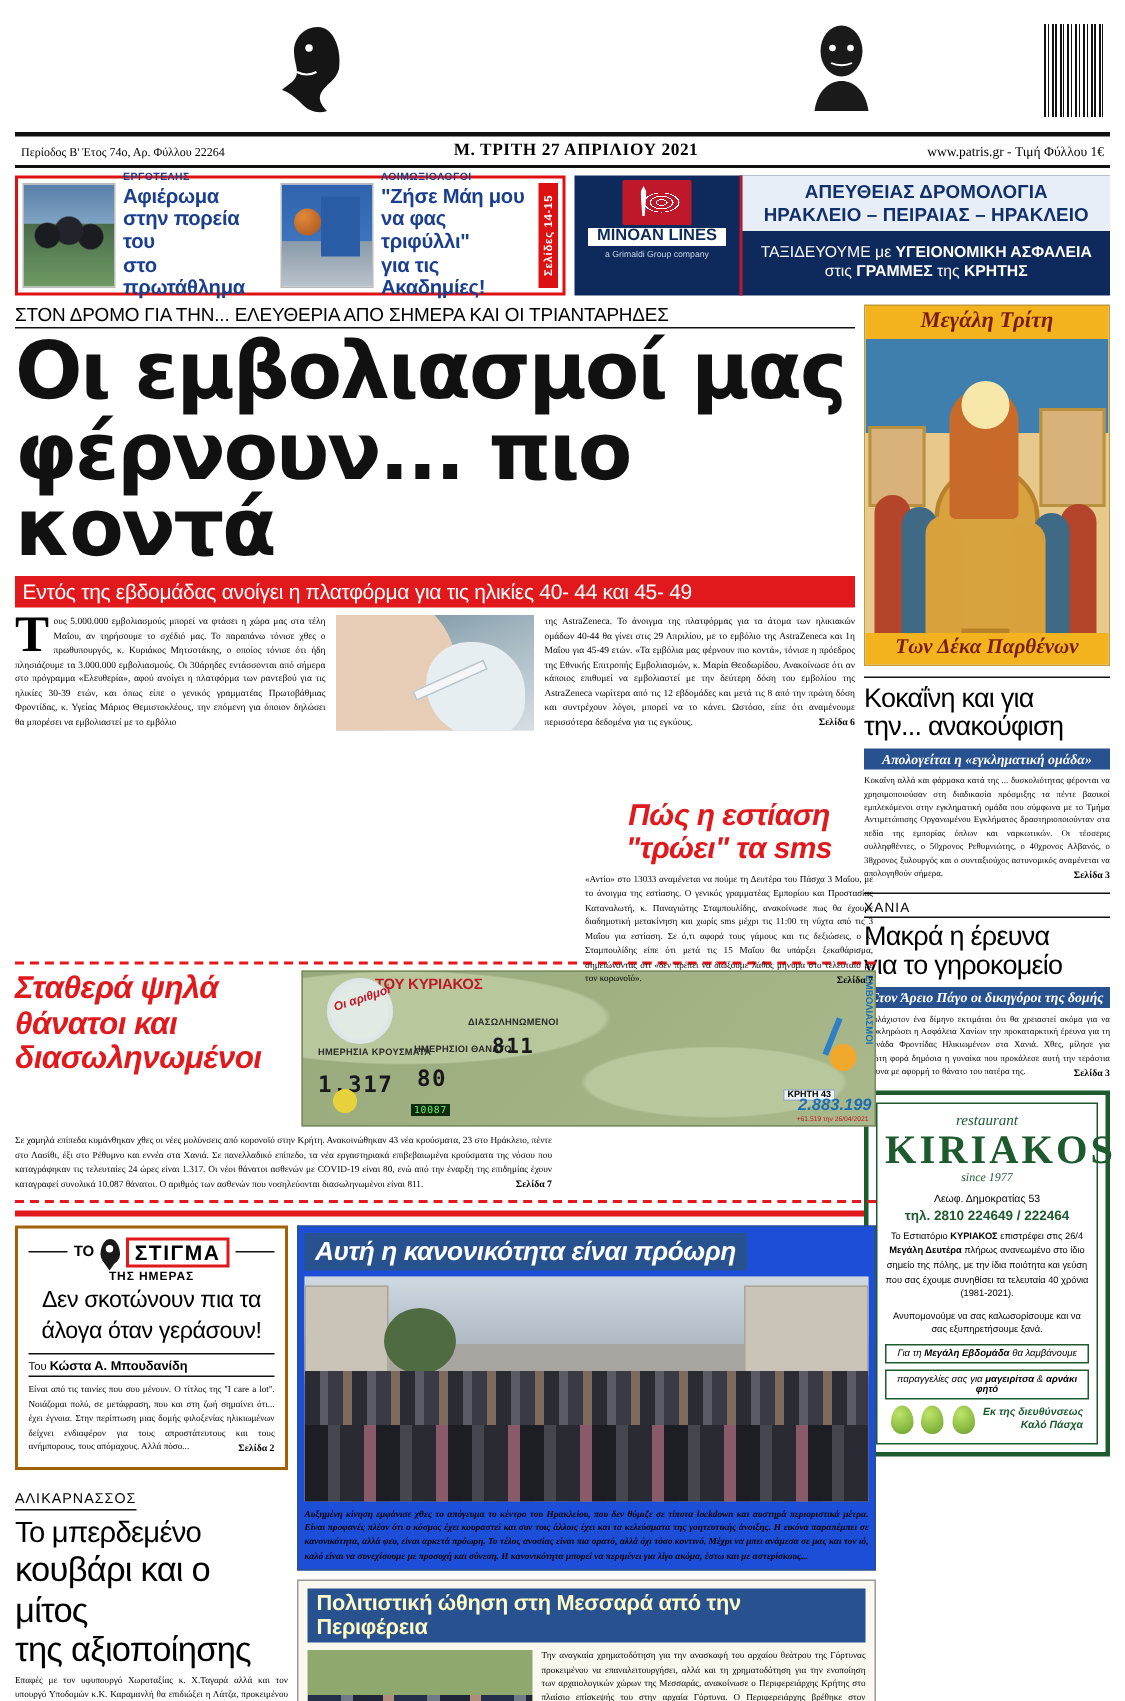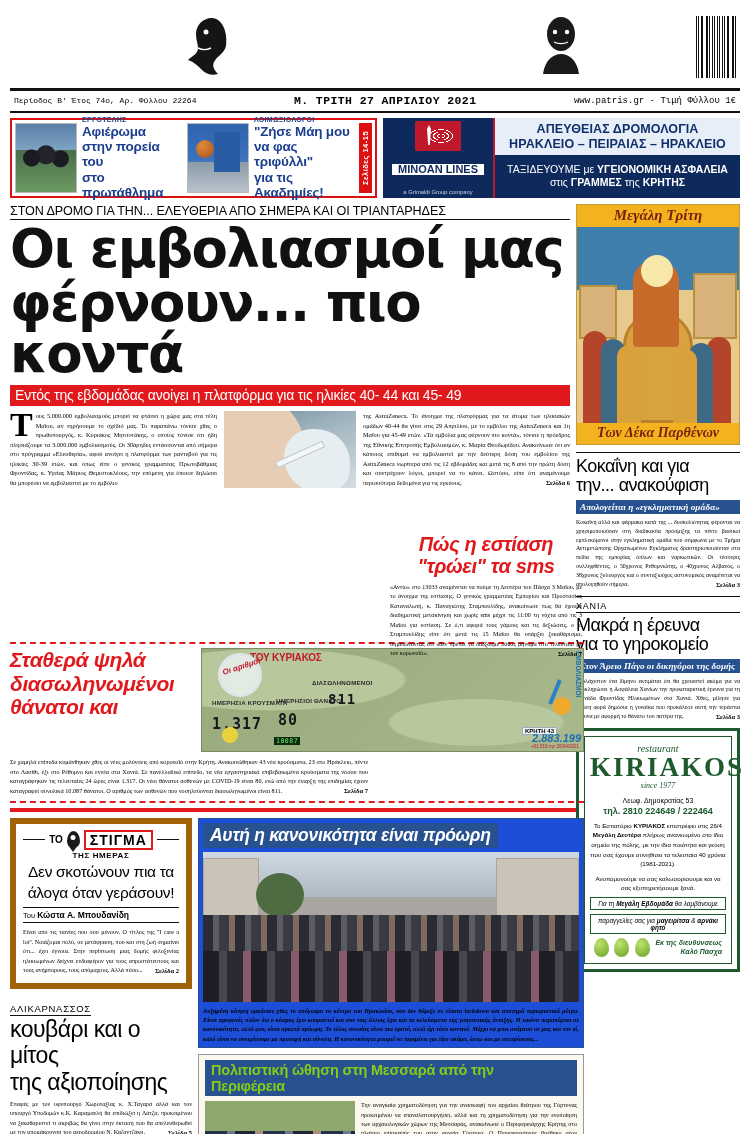--- a/index.html
+++ b/index.html
@@ -27,22 +27,22 @@
     margin-top: 3px; color: #111;
   }
   .mh-face { width: 52px; height: 62px; position: absolute; }
   .mh-face.left { left: 172px; top: 14px; }
   .mh-face.right { left: 525px; top: 12px; }
   .barcode { position: absolute; right: 4px; top: 16px; width: 40px; height: 62px;
     background: repeating-linear-gradient(90deg,#111 0 1.4px,#fff 1.4px 2.4px,#111 2.4px 3.2px,#fff 3.2px 5.2px); }
 
   .mh-rule { border-top: 2px solid #111; border-bottom: 1px solid #111; height: 3px; }
   .mh-info {
-    display: flex; justify-content: space-between; align-items: center;
-    font-family: Liberation Mono, monospace; padding: 3px 4px 4px 4px;
+    display: flex; justify-content: space-between; align-items: flex-end;
+    font-family: Liberation Serif, serif; padding: 3px 4px 4px 4px;
     font-size: 8px;
   }
   .mh-info .c { font-weight: bold; font-size: 11.5px; letter-spacing: .4px; }
   .mh-web { font-size: 9px; }
   .mh-rule2 { border-top: 2px solid #111; }
 
   
   .topbanner { display: flex; gap: 6px; margin-top: 5px; height: 80px; }
   .promo {
     flex: 0 0 367px; border: 2px solid #d11; background: #fff;
@@ -61,21 +61,21 @@
   .ph-basket::before{content:"";position:absolute;left:26px;top:8px;width:26px;height:40px;background:#2a5ba5;}
   .promo-txt { flex: 1; display: flex; flex-direction: column; justify-content: center; }
   .promo-kicker { font-size: 7px; font-weight: bold; color: #1b3f8f; letter-spacing: .3px; margin-bottom: 1px; }
   .promo-head { font-size: 13.5px; font-weight: bold; color: #1b3f8f; line-height: 1.12; letter-spacing: -.2px; }
   .promo-side {
     width: 13px; background: #d11; color: #fff; font-size: 7.5px; font-weight: bold;
     writing-mode: vertical-rl; transform: rotate(180deg);
     display: flex; align-items: center; justify-content: center; letter-spacing: .5px;
   }
   .minoan { flex: 1; background: #0e2a5c; display: flex; align-items: stretch; color: #fff; }
-  .minoan-logo { width: 112px; display: flex; flex-direction: column; align-items: center; justify-content: space-between;
+  .minoan-logo { width: 112px; display: flex; flex-direction: column; align-items: center; justify-content: flex-start;
     border-right: 2px solid #c0182b; padding: 3px; }
   .ml-mark { width: 46px; height: 30px; background: #c0182b; position: relative; border-radius: 1px; }
   .ml-mark::after { content:""; position:absolute; left:50%; top:50%; transform:translate(-50%,-50%);
     width: 30px; height: 20px;
     background: radial-gradient(ellipse at 60% 50%, transparent 0 3px, #fff 3px 4px, transparent 4px 7px, #fff 7px 8px, transparent 8px 11px, #fff 11px 12px, transparent 12px); }
   .ml-mark::before{content:"";position:absolute;left:12px;top:4px;width:4px;height:20px;background:#fff;
      clip-path: polygon(0 20%,50% 0,100% 20%,70% 100%,30% 100%);}
   .ml-name { font-size: 11px; font-weight: bold; background:#fff; color:#0e2a5c; padding: 0 6px; margin-top:2px; line-height:1.05; text-align:center;}
   .ml-grimaldi { font-size: 5.8px; margin-top: 3px; color: #c9d4e8; }
   .minoan-txt { flex: 1; display: flex; flex-direction: column; }
@@ -118,21 +118,21 @@
   .ia-fig { position:absolute; bottom:0; width:24px; height:92px; border-radius: 12px 12px 0 0; }
   .ia-c { position:absolute; left:56px; top:34px; width:46px; height:86px; background:#c76a2a; border-radius: 20px 20px 4px 4px;}
   .ia-house-l { position:absolute; left:2px; top:58px; width:38px; height:54px; background:#d8b278; border:2px solid #b8913f;}
   .ia-house-r { position:absolute; right:2px; top:46px; width:44px; height:66px; background:#d8b278; border:2px solid #b8913f;}
   .icon-bot { background: #f2b31f; text-align: center; font-family: "Liberation Serif", serif;
     font-style: italic; font-weight: bold; font-size: 14px; color: #7a1d0e; padding: 2px 0 3px; }
 
   .rail-sep { border-top: 1.5px solid #111; margin: 7px 0 4px; }
   .rail-head { font-size: 18px; line-height: 1.08; letter-spacing: -.5px; }
   .rail-strip { background: #27518f; color: #fff; font-family: "Liberation Serif", serif; font-style: italic;
-    font-weight: bold; font-size: 9.2px; padding: 2px 4px; margin: 4px 0 4px; }
+    font-weight: bold; font-size: 9.2px; padding: 2px 4px; margin: 4px 0 4px; text-align:center;}
   .rail-body { font-size: 5.9px; line-height: 1.5; text-align: justify; font-family: "Liberation Serif", serif; }
   .rail-kicker { font-size: 9px; letter-spacing: .8px; border-bottom: 1px solid #111; display:block; margin-bottom:3px; padding-bottom:1px;}
 
   
   .mid-band { display: flex; gap: 6px; margin-top: 7px; }
   .mid-left { flex: 1; border-top: 2px dashed #e2191c; border-bottom: 2px dashed #e2191c; padding: 4px 0 5px; }
   .mid-inner { display: flex; gap: 6px; }
   .mid-col { flex: 0 0 185px; }
   .mid-head { color: #e2191c; font-style: italic; font-weight: bold; font-size: 21px; line-height: 1.12; letter-spacing: -.4px; }
   .mid-body { font-size: 6.2px; line-height: 1.55; text-align: justify; margin-top: 5px; font-family: "Liberation Serif", serif; }
@@ -162,21 +162,21 @@
   .mr-head { color: #e2191c; font-style: italic; font-weight: bold; font-size: 20px; line-height: 1.1; text-align: center; letter-spacing:-.4px;}
   .mr-body { font-size: 6.1px; line-height: 1.55; text-align: justify; margin-top: 6px; font-family: "Liberation Serif", serif; }
 
   .red-bar { height: 4px; background: #e2191c; margin-top: 5px; }
 
   
   .lower { display: flex; gap: 6px; margin-top: 6px; }
   .col-l { width: 182px; }
   .col-c { flex: 1; }
 
-  .stigma-box { border: 6px solid #a16207; padding: 6px 7px 7px; }
+  .stigma-box { border: 2px solid #a16207; padding: 6px 7px 7px; }
   .stigma-head { display: flex; align-items: center; justify-content: center; gap: 4px; }
   .st-to { font-size: 10px; font-weight: bold; }
   .st-line { flex: 1; height: 1px; background: #111; }
   .st-pin { width: 13px; height: 17px; background: #1a1a1a; border-radius: 50% 50% 50% 50%/60% 60% 40% 40%;
     position: relative; }
   .st-pin::after { content:""; position:absolute; left:50%; top:4px; transform:translateX(-50%);
     width:5px;height:5px;border-radius:50%;background:#fff;}
   .st-pin::before { content:""; position:absolute; left:50%; bottom:-4px; transform:translateX(-50%);
     width:0;height:0;border-left:5px solid transparent;border-right:5px solid transparent;border-top:7px solid #1a1a1a;}
   .st-word { border: 2px solid #e2191c; font-weight: bold; font-size: 14px; padding: 0 4px; letter-spacing: 1px; }
@@ -201,21 +201,21 @@
   .pbp-bld { position:absolute; top:4%; width:15%; height:40%; background:#c9c3b8; border:1px solid #aba598; }
   .pbp-tree { position:absolute; left:14%; top:14%; width:48px; height:44px; border-radius:50%; background:#4f6b41; }
   .pbp-crowd { position:absolute; left:0; right:0; bottom:0; height:58%;
      background: repeating-linear-gradient(90deg,#2b2b33 0 10px,#5b5b66 10px 16px,#3a3a45 16px 26px,#7d6a5c 26px 32px); }
   .pbp-crowd2 { position:absolute; left:0; right:0; bottom:0; height:34%;
      background: repeating-linear-gradient(90deg,#1d1d24 0 16px,#46464f 16px 24px,#2a2a33 24px 40px,#8a5a6a 40px 48px); }
   .pb-cap { font-size: 6.2px; line-height: 1.5; text-align: justify; margin-top: 4px; font-weight: bold;
      font-style: italic; font-family: "Liberation Serif", serif; }
 
   .cult-box { border: 1px solid #999; background: #fbf8ef; padding: 5px 6px 6px; margin-top: 6px; }
-  .cult-title { background: #27518f; color: #84cc16; font-weight: bold; font-size: 14.5px; padding: 2px 6px;
+  .cult-title { background: #27518f; color: #fef9c3; font-weight: bold; font-size: 14.5px; padding: 2px 6px;
      display: inline-block; letter-spacing: -.2px; }
   .cult-inner { display: flex; gap: 6px; margin-top: 5px; }
   .cult-photo { width: 150px; height: 108px; position: relative; overflow: hidden;
      background: linear-gradient(180deg,#8fa86e 0 30%,#b7b08a 30% 62%,#6f7a52 62% 100%); }
   .cp-people { position:absolute; left:0; right:0; bottom:0; height:72%;
      background: repeating-linear-gradient(90deg,#25304a 0 22px,#6e7a86 22px 30px,#1e2638 30px 50px,#b08d7a 50px 58px); }
   .cult-txt { flex: 1; font-size: 6.1px; line-height: 1.55; text-align: justify; font-family: "Liberation Serif", serif; }
 
   .kir-ad { border: 3px solid #1d5a2e; background: #fff; margin-top: 7px; padding: 5px; }
   .kir-in { border: 1px solid #1d5a2e; padding: 6px 5px; height: 100%; }
@@ -403,22 +403,22 @@
         </div>
       </div>
     </div>
   </div>
 
   <div class="mid-band" style="margin-top:-330px; width:574px;">
     <div class="mid-left" style="width:100%;">
       <div class="mid-inner">
         <div class="mid-col">
           <div class="mid-head">Σταθερά ψηλά</div>
+          <div class="mid-head">θάνατοι και</div>
           <div class="mid-head">διασωληνωμένοι</div>
-          <div class="mid-head">θάνατοι και</div>
         </div>
         <div class="covid-graphic">
           <div class="cg-map"></div>
           <div class="cg-title">ΤΟΥ ΚΥΡΙΑΚΟΣ</div>
           <div class="cg-vert">ΕΜΒΟΛΙΑΣΜΟΙ</div>
           <div class="cg-lens"></div>
           <div class="cg-lensTxt">Οι αριθμοί</div>
           <div class="cg-lab" style="left:10px; top:50px;">ΗΜΕΡΗΣΙΑ ΚΡΟΥΣΜΑΤΑ</div>
           <div class="cg-num" style="left:10px; top:66px; font-size:15px;">1.317</div>
           <div class="cg-lab" style="left:74px; top:48px;">ΗΜΕΡΗΣΙΟΙ ΘΑΝΑΤΟΙ</div>
@@ -476,20 +476,21 @@
           <span>Του </span><b>Κώστα Α. Μπουδανίδη</b>
         </div>
         <div class="st-body">
           <span>Είναι από τις ταινίες που σου μένουν. Ο τίτλος της ''I care a lot''. Νοιάζομαι πολύ, σε μετάφραση, που και στη ζωή σημαίνει ότι... έχει έγνοια. Στην περίπτωση μιας δομής φιλοξενίας ηλικιωμένων δείχνει ενδιαφέρον για τους απροστάτευτους και τους ανήμπορους, τους απόμαχους. Αλλά πόσο...</span>
           <span class="pagenote">Σελίδα 2</span>
         </div>
       </div>
 
       <div style="margin-top:9px;">
         <span class="art-kicker">ΑΛΙΚΑΡΝΑΣΣΟΣ</span>
+        <div class="art-head">Το μπερδεμένο</div>
         <div class="art-head2">κουβάρι και ο μίτος</div>
         <div class="art-head2">της αξιοποίησης</div>
         <div class="art-body">
           <span>Επαφές με τον υφυπουργό Χωροταξίας κ. Χ.Ταγαρά αλλά και τον υπουργό Υποδομών κ.Κ. Καραμανλή θα επιδιώξει η Λάτζα, προκειμένου να ξεκαθαριστεί τι ακριβώς θα γίνει στην έκταση που θα απελευθερωθεί με την απομάκρυνση του αεροδρομίου Ν. Καζαντζάκη.</span>
           <span class="pagenote">Σελίδα 5</span>
         </div>
       </div>
 
       <div class="hr-thin"></div>
       <div>

